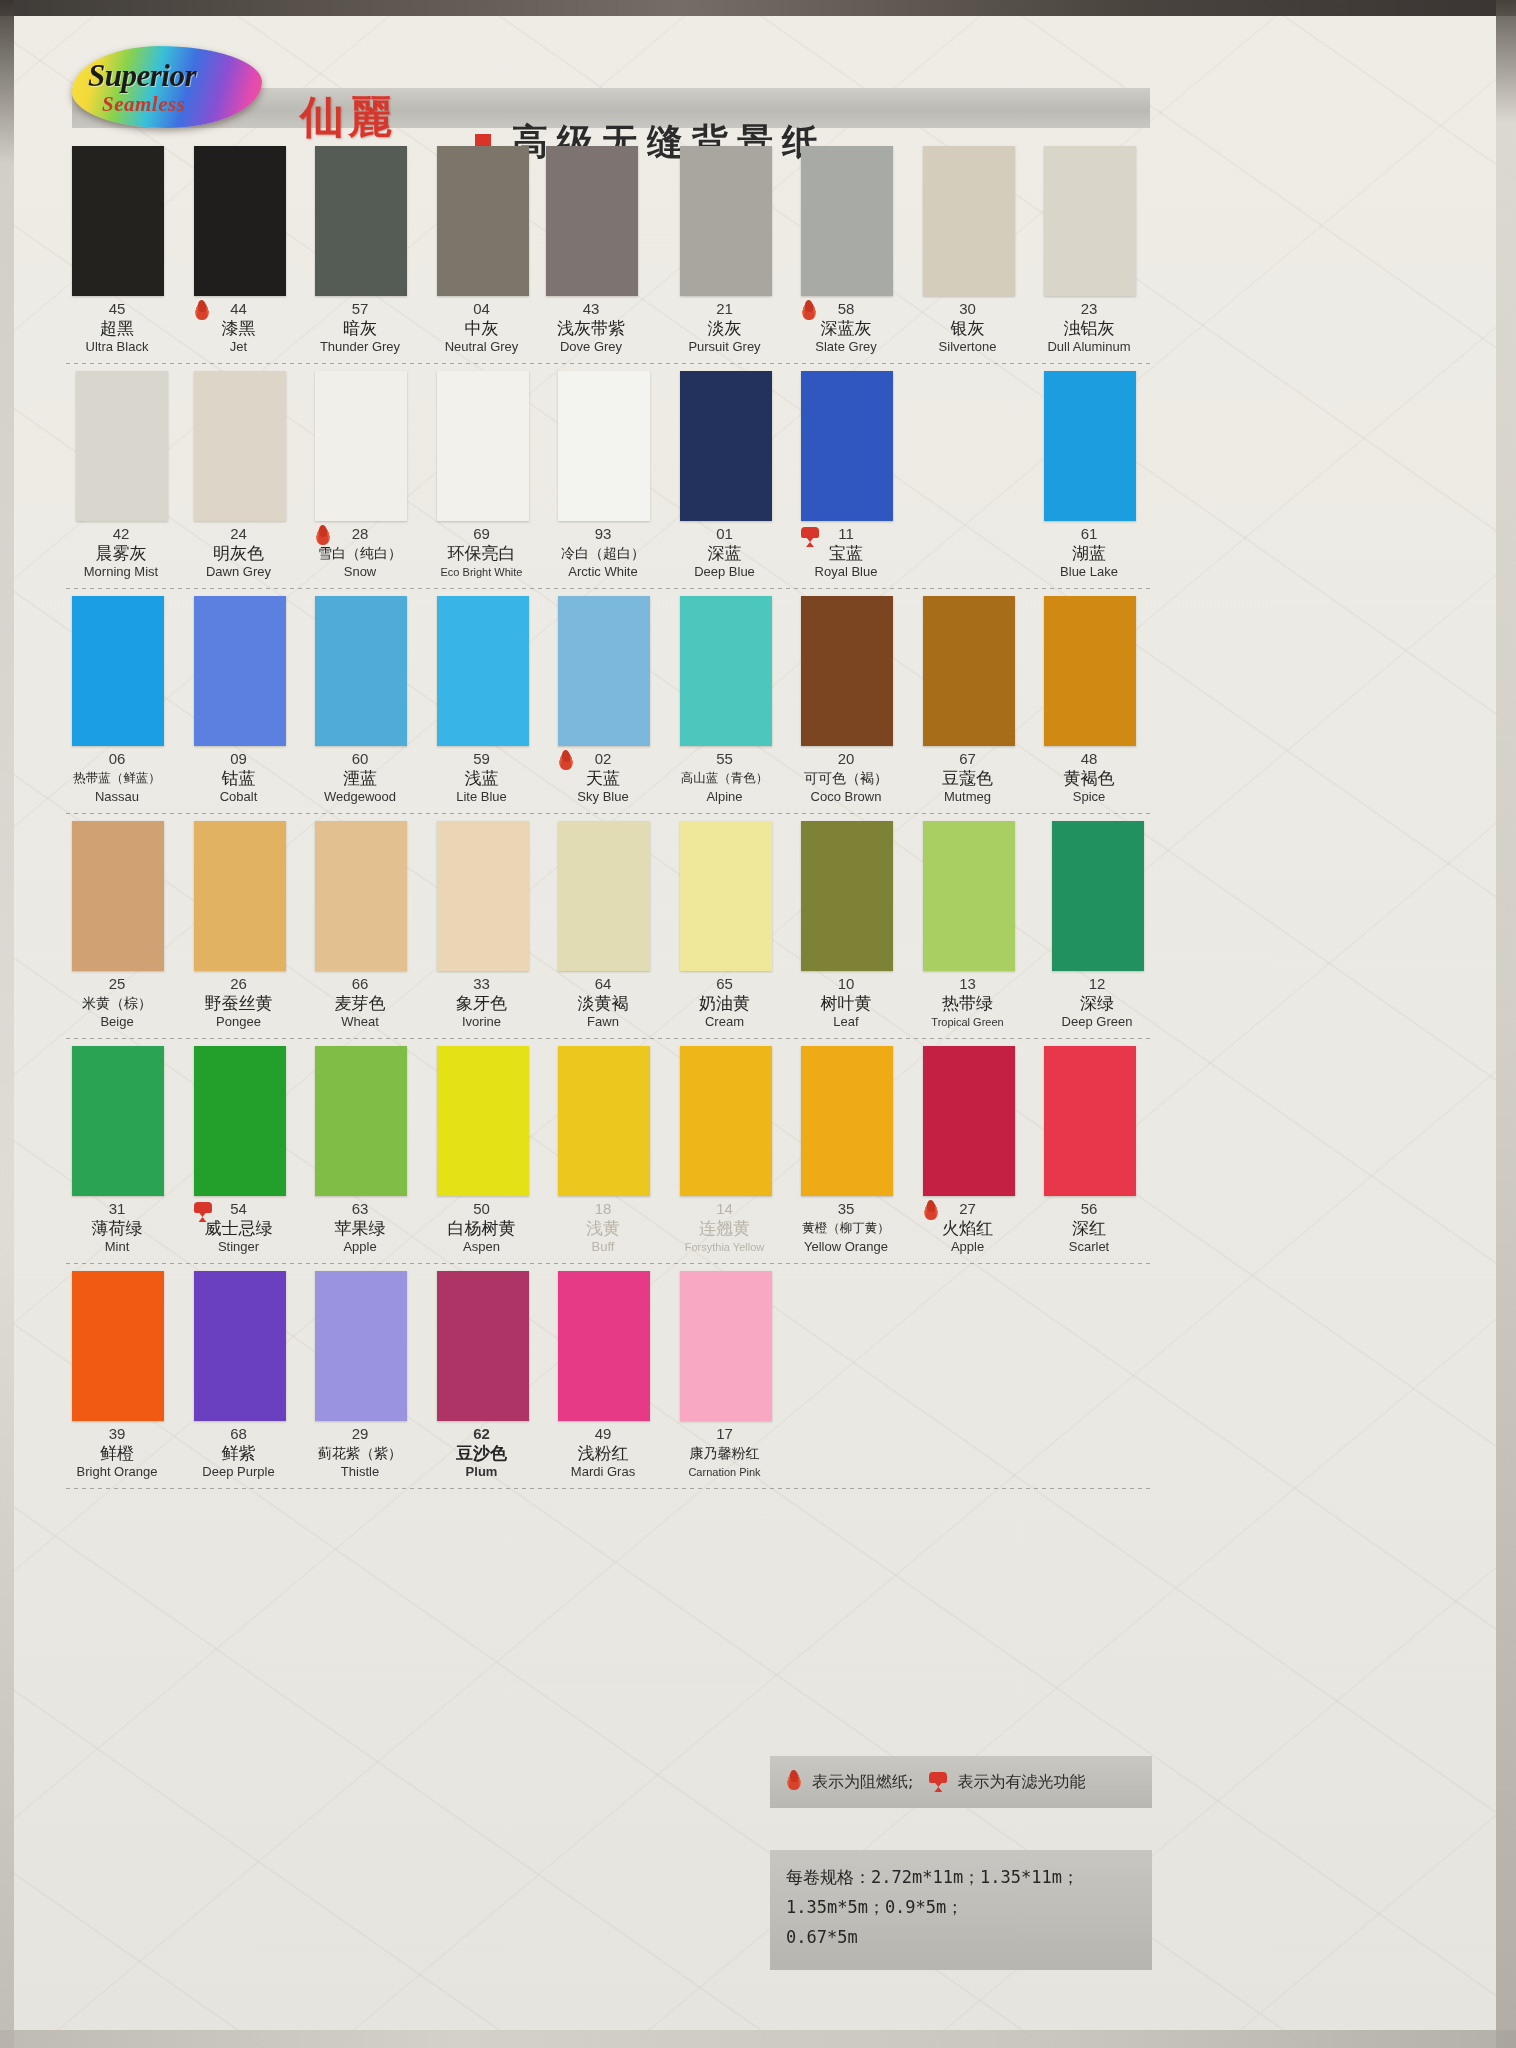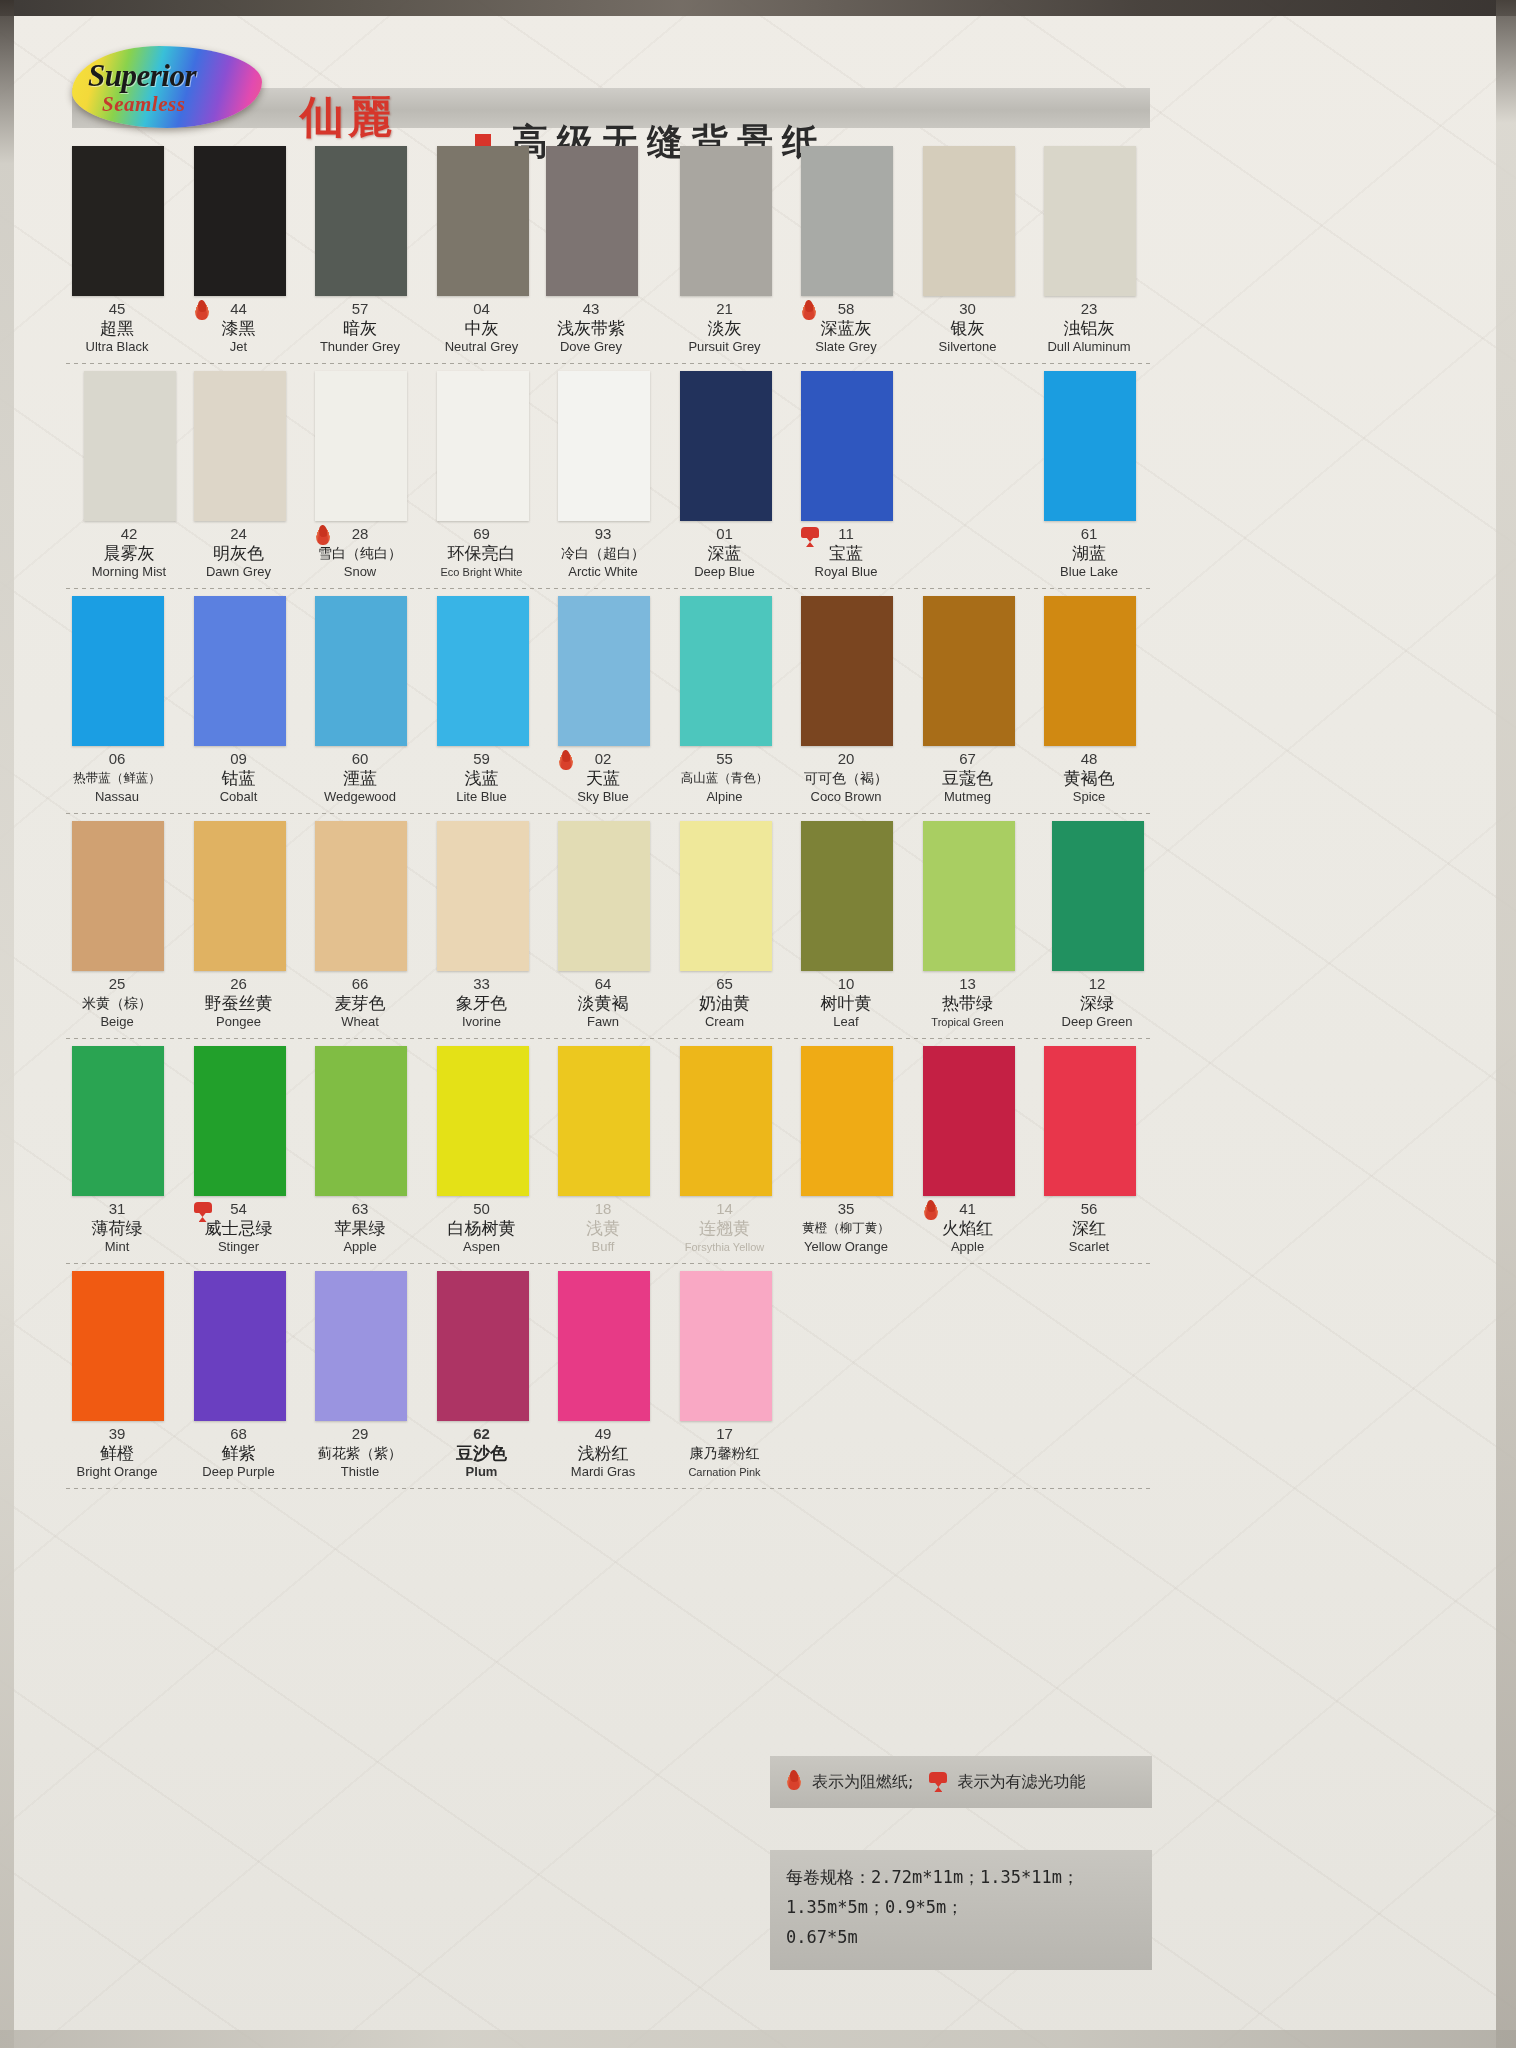--- a/index.html
+++ b/index.html
@@ -253,21 +253,21 @@
         <div class="cell" style="left: 972px;">
           <div class="swatch" style="background: rgb(217, 214, 201);"></div>
           <div class="cap">
             <div class="num">23</div>
             <div class="cn">浊铝灰</div>
             <div class="en">Dull Aluminum</div>
           </div>
         </div>
       </div>
       <div class="row">
-        <div class="cell" style="left: 12px; text-decoration: underline;">
+        <div class="cell" style="left: 4px; text-decoration: underline;">
           <div class="swatch" style="background: rgb(217, 215, 205);"></div>
           <div class="cap">
             <div class="num">42</div>
             <div class="cn">晨雾灰</div>
             <div class="en">Morning Mist</div>
           </div>
         </div>
         <div class="cell" style="left: 121.5px;">
           <div class="swatch" style="background: rgb(221, 214, 200);"></div>
           <div class="cap">
@@ -541,21 +541,21 @@
             <div class="cn xsmall">黄橙（柳丁黄）</div>
             <div class="en">Yellow Orange</div>
           </div>
         </div>
         <div class="cell" style="left: 850.5px;">
           <div class="swatch" style="background: rgb(196, 32, 68);"></div>
           <div class="cap">
             <div class="badge">
               <div class="flame"></div>
             </div>
-            <div class="num">41</div>
+            <div class="num">27</div>
             <div class="cn">火焰红</div>
             <div class="en">Apple</div>
           </div>
         </div>
         <div class="cell" style="left: 972px;">
           <div class="swatch" style="background: rgb(232, 54, 75);"></div>
           <div class="cap">
             <div class="num">56</div>
             <div class="cn">深红</div>
             <div class="en">Scarlet</div>

